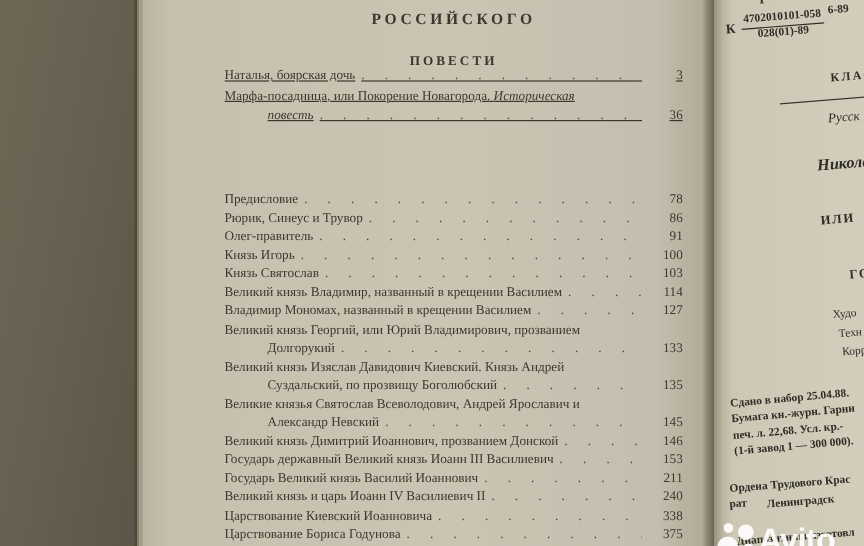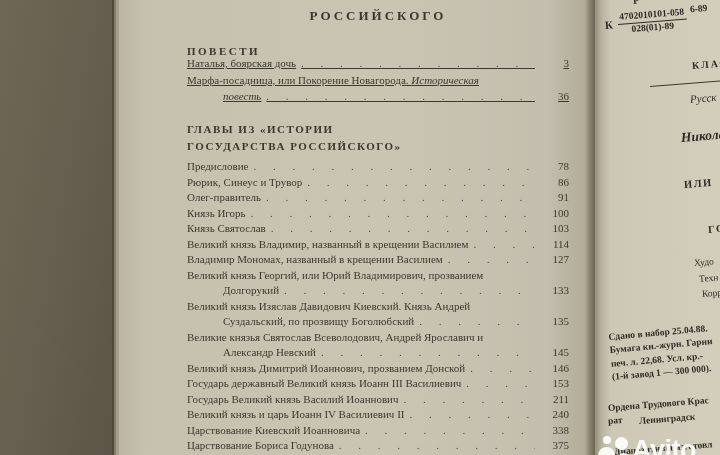--- a/index.html
+++ b/index.html
@@ -11,21 +11,21 @@
            background:linear-gradient(100deg,#6f6756 0%,#675f4f 45%,#5b5446 100%);}
   
   .page-edges{position:absolute;left:112px;top:0;width:12px;height:455px;
               background:linear-gradient(90deg,#4e4939 0 2px,#847d6a 2px 4px,#a59e8a 4px 7px,#bcb6a2 7px 12px);}
   
   .toc-page{position:absolute;left:122px;top:0;width:463px;height:455px;
             background:linear-gradient(90deg,#bcb6a3 0,#c6c1af 22px,#cac5b3 55%,#c3bead 92%,#b1ab98 100%);
             color:#3a372e;}
   .toc-title{position:absolute;left:65px;width:382px;top:8px;text-align:center;
              font-size:13px;font-weight:bold;letter-spacing:3px;}
-  .toc-sec-heading{position:absolute;left:65px;width:382px;
+  .toc-sec-heading{position:absolute;left:65px;width:382px;text-align:center;
                    font-size:11px;font-weight:bold;letter-spacing:2.5px;line-height:17px;}
   .sec-0{top:43px;}
   .sec-1{top:121px;letter-spacing:1.5px;}
   .toc-entries{position:absolute;left:65px;width:382px;font-size:11px;color:#3b382f;}
   .ent-0{top:57px;}
   .ent-1{top:160px;}
   .toc-line{display:flex;align-items:baseline;height:15.5px;white-space:nowrap;overflow:hidden;}
   .ent-0 .toc-line{height:16.5px;text-decoration:underline;}
   .toc-line.cont{padding-left:36px;}
   .toc-line .em{font-style:italic;}
@@ -93,24 +93,20 @@
         </div>
         <div class="toc-line">
           <span class="t">Марфа-посадница, или Покорение Новагорода. <span class="em">Историческая</span></span>
         </div>
         <div class="toc-line cont">
           <span class="t"><span class="em">повесть</span></span>
           <span class="leader"></span>
           <span class="num">36</span>
         </div>
       </div>
-    <div class="toc-sec-heading sec-1">
-      <div>ГЛАВЫ ИЗ «ИСТОРИИ</div>
-      <div>ГОСУДАРСТВА РОССИЙСКОГО»</div>
-    </div>
     <div class="toc-entries ent-1" id="entries-1">
         <div class="toc-line">
           <span class="t">Предисловие</span>
           <span class="leader"></span>
           <span class="num">78</span>
         </div>
         <div class="toc-line">
           <span class="t">Рюрик, Синеус и Трувор</span>
           <span class="leader"></span>
           <span class="num">86</span>

